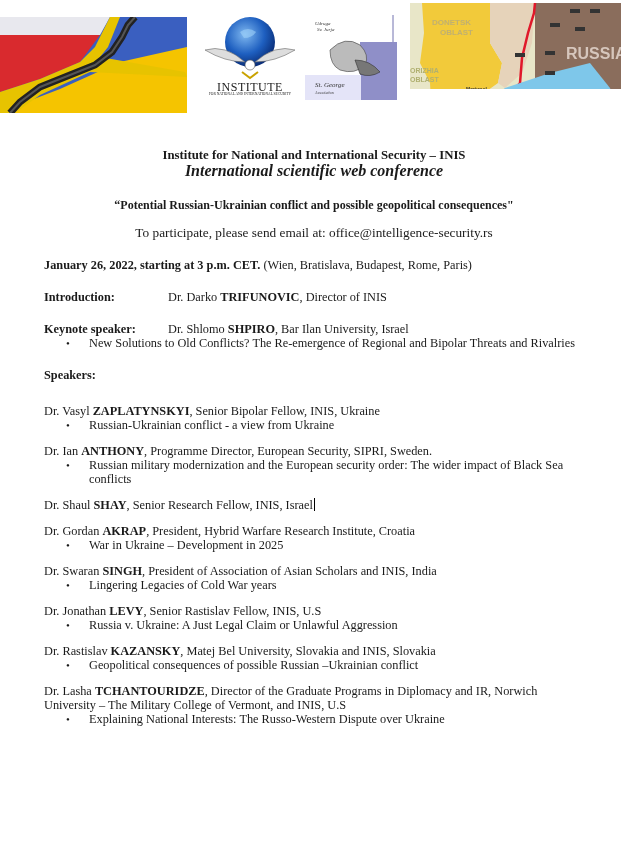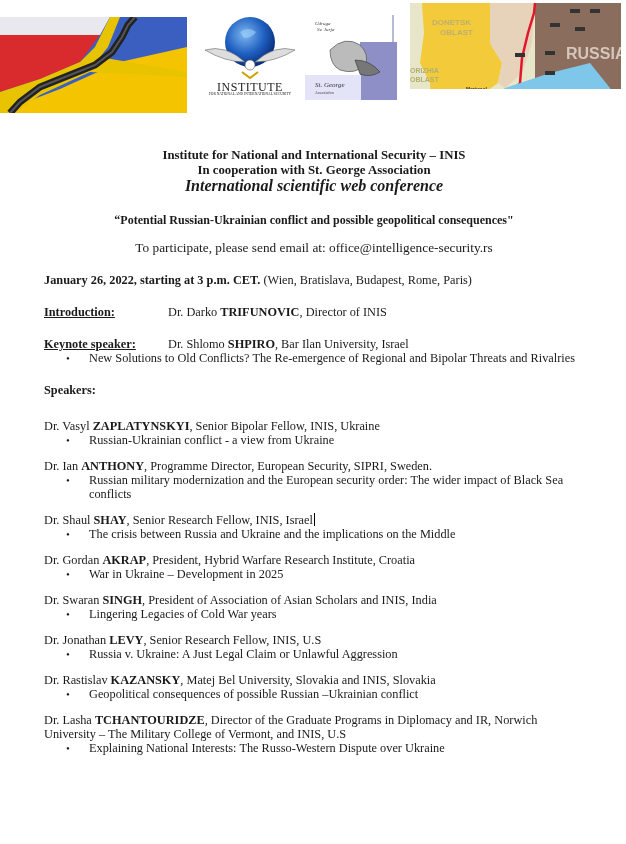--- a/index.html
+++ b/index.html
@@ -12,21 +12,21 @@
   #stg  { left:305px; top:15px; width:92px; height:85px; }
   #map  { left:410px; top:3px; width:211px; height:86px; }
 
   .doc { position:absolute; left:44px; top:148px; width:540px; font-size:12.3px; line-height:14px; }
   .center { text-align:center; }
   .hdr { font-weight:bold; font-size:12.8px; line-height:15px; }
   .hdr-i { font-style:italic; font-weight:bold; font-size:16px; line-height:15px; }
   .title { font-weight:bold; font-size:12px; text-align:center; margin-top:20px; width:560px; margin-left:-10px;}
   .email { text-align:center; font-size:13.3px; margin-top:14px; }
   .p { margin-top:18px; }
-  .label { display:inline-block; width:124px; font-weight:bold;text-decoration:underline; }
+  .label { display:inline-block; width:124px; font-weight:bold; }
   b { font-weight:bold; }
   ul { margin:0; padding-left:45px; }
   li { margin:0; padding-left:0; list-style:none; position:relative; }
   li::before { content:"•"; position:absolute; left:-23px; top:0; font-size:11px; }
   .speaker { margin-top:12px; }
   .first-speaker { margin-top:22px; }
   .cursor { display:inline-block; width:1px; height:13px; background:#000; vertical-align:-2px; margin-left:1px; }
 </style>
 </head>
 <body>
@@ -103,21 +103,20 @@
           <rect x="135" y="68" width="10" height="4"></rect>
         <rect x="105" y="50" width="10" height="4"></rect>
           <rect x="70" y="100" width="10" height="3"></rect>
       </g>
     </svg>
   </div>
 </div>
 
 <div class="doc">
   <div class="center hdr">Institute for National and International Security – INIS</div>
-  <div class="center hdr">In cooperation with St. George Association</div>
   <div class="center hdr-i">International scientific web conference</div>
 
   <div class="title">“Potential Russian-Ukrainian conflict and possible geopolitical consequences"</div>
 
   <div class="email">To participate, please send email at: office@intelligence-security.rs</div>
 
   <div class="p">
     <b>January 26, 2022, starting at 3 p.m. CET.</b><span> (Wien, Bratislava, Budapest, Rome, Paris)</span>
   </div>
 
@@ -142,38 +141,35 @@
         </ul>
     </div>
     <div class="speaker">
       <span>Dr. Ian </span><b>ANTHONY</b><span>, Programme Director, European Security, SIPRI, Sweden.</span>
       <ul>
           <li>Russian military modernization and the European security order: The wider impact of Black Sea conflicts</li>
         </ul>
     </div>
     <div class="speaker">
       <span>Dr. Shaul </span><b>SHAY</b><span>, Senior Research Fellow, INIS, Israel</span><span class="cursor"></span>
-      <ul>
-          <li>The crisis between Russia and Ukraine and the implications on the Middle</li>
-        </ul>
     </div>
     <div class="speaker">
       <span>Dr. Gordan </span><b>AKRAP</b><span>, President, Hybrid Warfare Research Institute, Croatia</span>
       <ul>
           <li>War in Ukraine – Development in 2025</li>
         </ul>
     </div>
     <div class="speaker">
       <span>Dr. Swaran </span><b>SINGH</b><span>, President of Association of Asian Scholars and INIS, India</span>
       <ul>
           <li>Lingering Legacies of Cold War years</li>
         </ul>
     </div>
     <div class="speaker">
-      <span>Dr. Jonathan </span><b>LEVY</b><span>, Senior Research Fellow, INIS, U.S</span>
+      <span>Dr. Jonathan </span><b>LEVY</b><span>, Senior Rastislav Fellow, INIS, U.S</span>
       <ul>
           <li>Russia v. Ukraine: A Just Legal Claim or Unlawful Aggression</li>
         </ul>
     </div>
     <div class="speaker">
       <span>Dr. Rastislav </span><b>KAZANSKY</b><span>, Matej Bel University, Slovakia and INIS, Slovakia</span>
       <ul>
           <li>Geopolitical consequences of possible Russian –Ukrainian conflict</li>
         </ul>
     </div>

